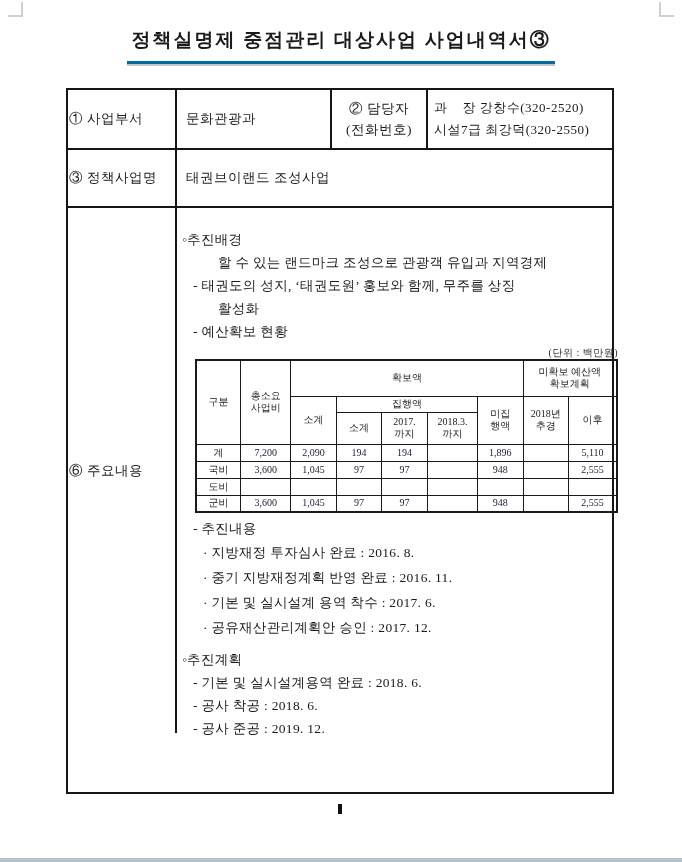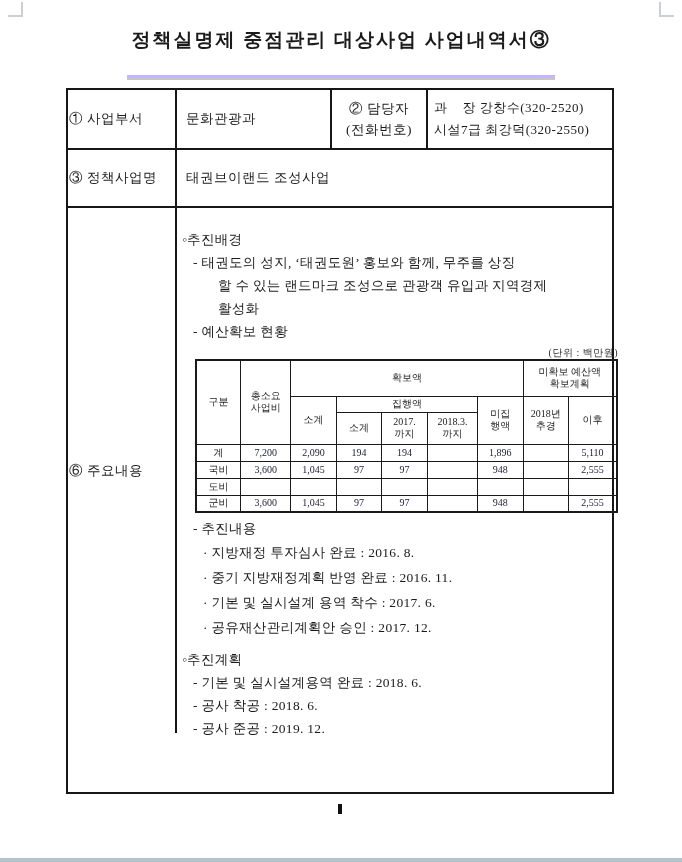--- a/index.html
+++ b/index.html
@@ -16,22 +16,22 @@
   
   .corner { position:absolute; width:15px; height:15px; top:2px; }
   .corner.tl { left:8px;  border-right:2px solid #ccd0d4; border-bottom:2px solid #ccd0d4; }
   .corner.tr { right:8px; border-left:2px solid #ccd0d4;  border-bottom:2px solid #ccd0d4; }
 
   
   .title-wrap { position:absolute; top:27px; left:0; width:100%; text-align:center; }
   .doc-title {
     display:inline-block;
     font-size:19px; font-weight:600; letter-spacing:2px;
-    padding:0 4px 22px 4px;
-    border-bottom:3px solid #c4b5fd;
+    padding:0 4px 8px 4px;
+    border-bottom:3px solid #0369a1;
     box-shadow:0 2px 0 0 #c6c6c6;
   }
 
   
   .info-table {
     position:absolute; left:66px; top:88px; width:548px; height:706px;
     border:2px solid #161616;
   }
   .trow { display:flex; width:100%; border-bottom:2px solid #161616; }
   .trow:last-child { border-bottom:none; }
@@ -112,22 +112,22 @@
       <div class="tcell w-label lbl">③ 정책사업명</div>
       <div class="tcell w-rest val">태권브이랜드 조성사업</div>
     </div>
 
 
     <div class="trow r4">
       <div class="tcell w-label lbl">⑥ 주요내용</div>
       <div class="tcell w-rest content">
 
         <div class="line l0">◦추진배경</div>
+        <div class="line l1c">할 수 있는 랜드마크 조성으로 관광객 유입과 지역경제</div>
         <div class="line l1">- 태권도의 성지, ‘태권도원’ 홍보와 함께, 무주를 상징</div>
-        <div class="line l1c">할 수 있는 랜드마크 조성으로 관광객 유입과 지역경제</div>
         <div class="line l1c">활성화</div>
 
         <div class="line l1">- 예산확보 현황</div>
 
         <div class="unit-note">(단위 : 백만원)</div>
 
         <table class="budget">
           <colgroup>
             <col style="width:44px">
               <col style="width:50px">

